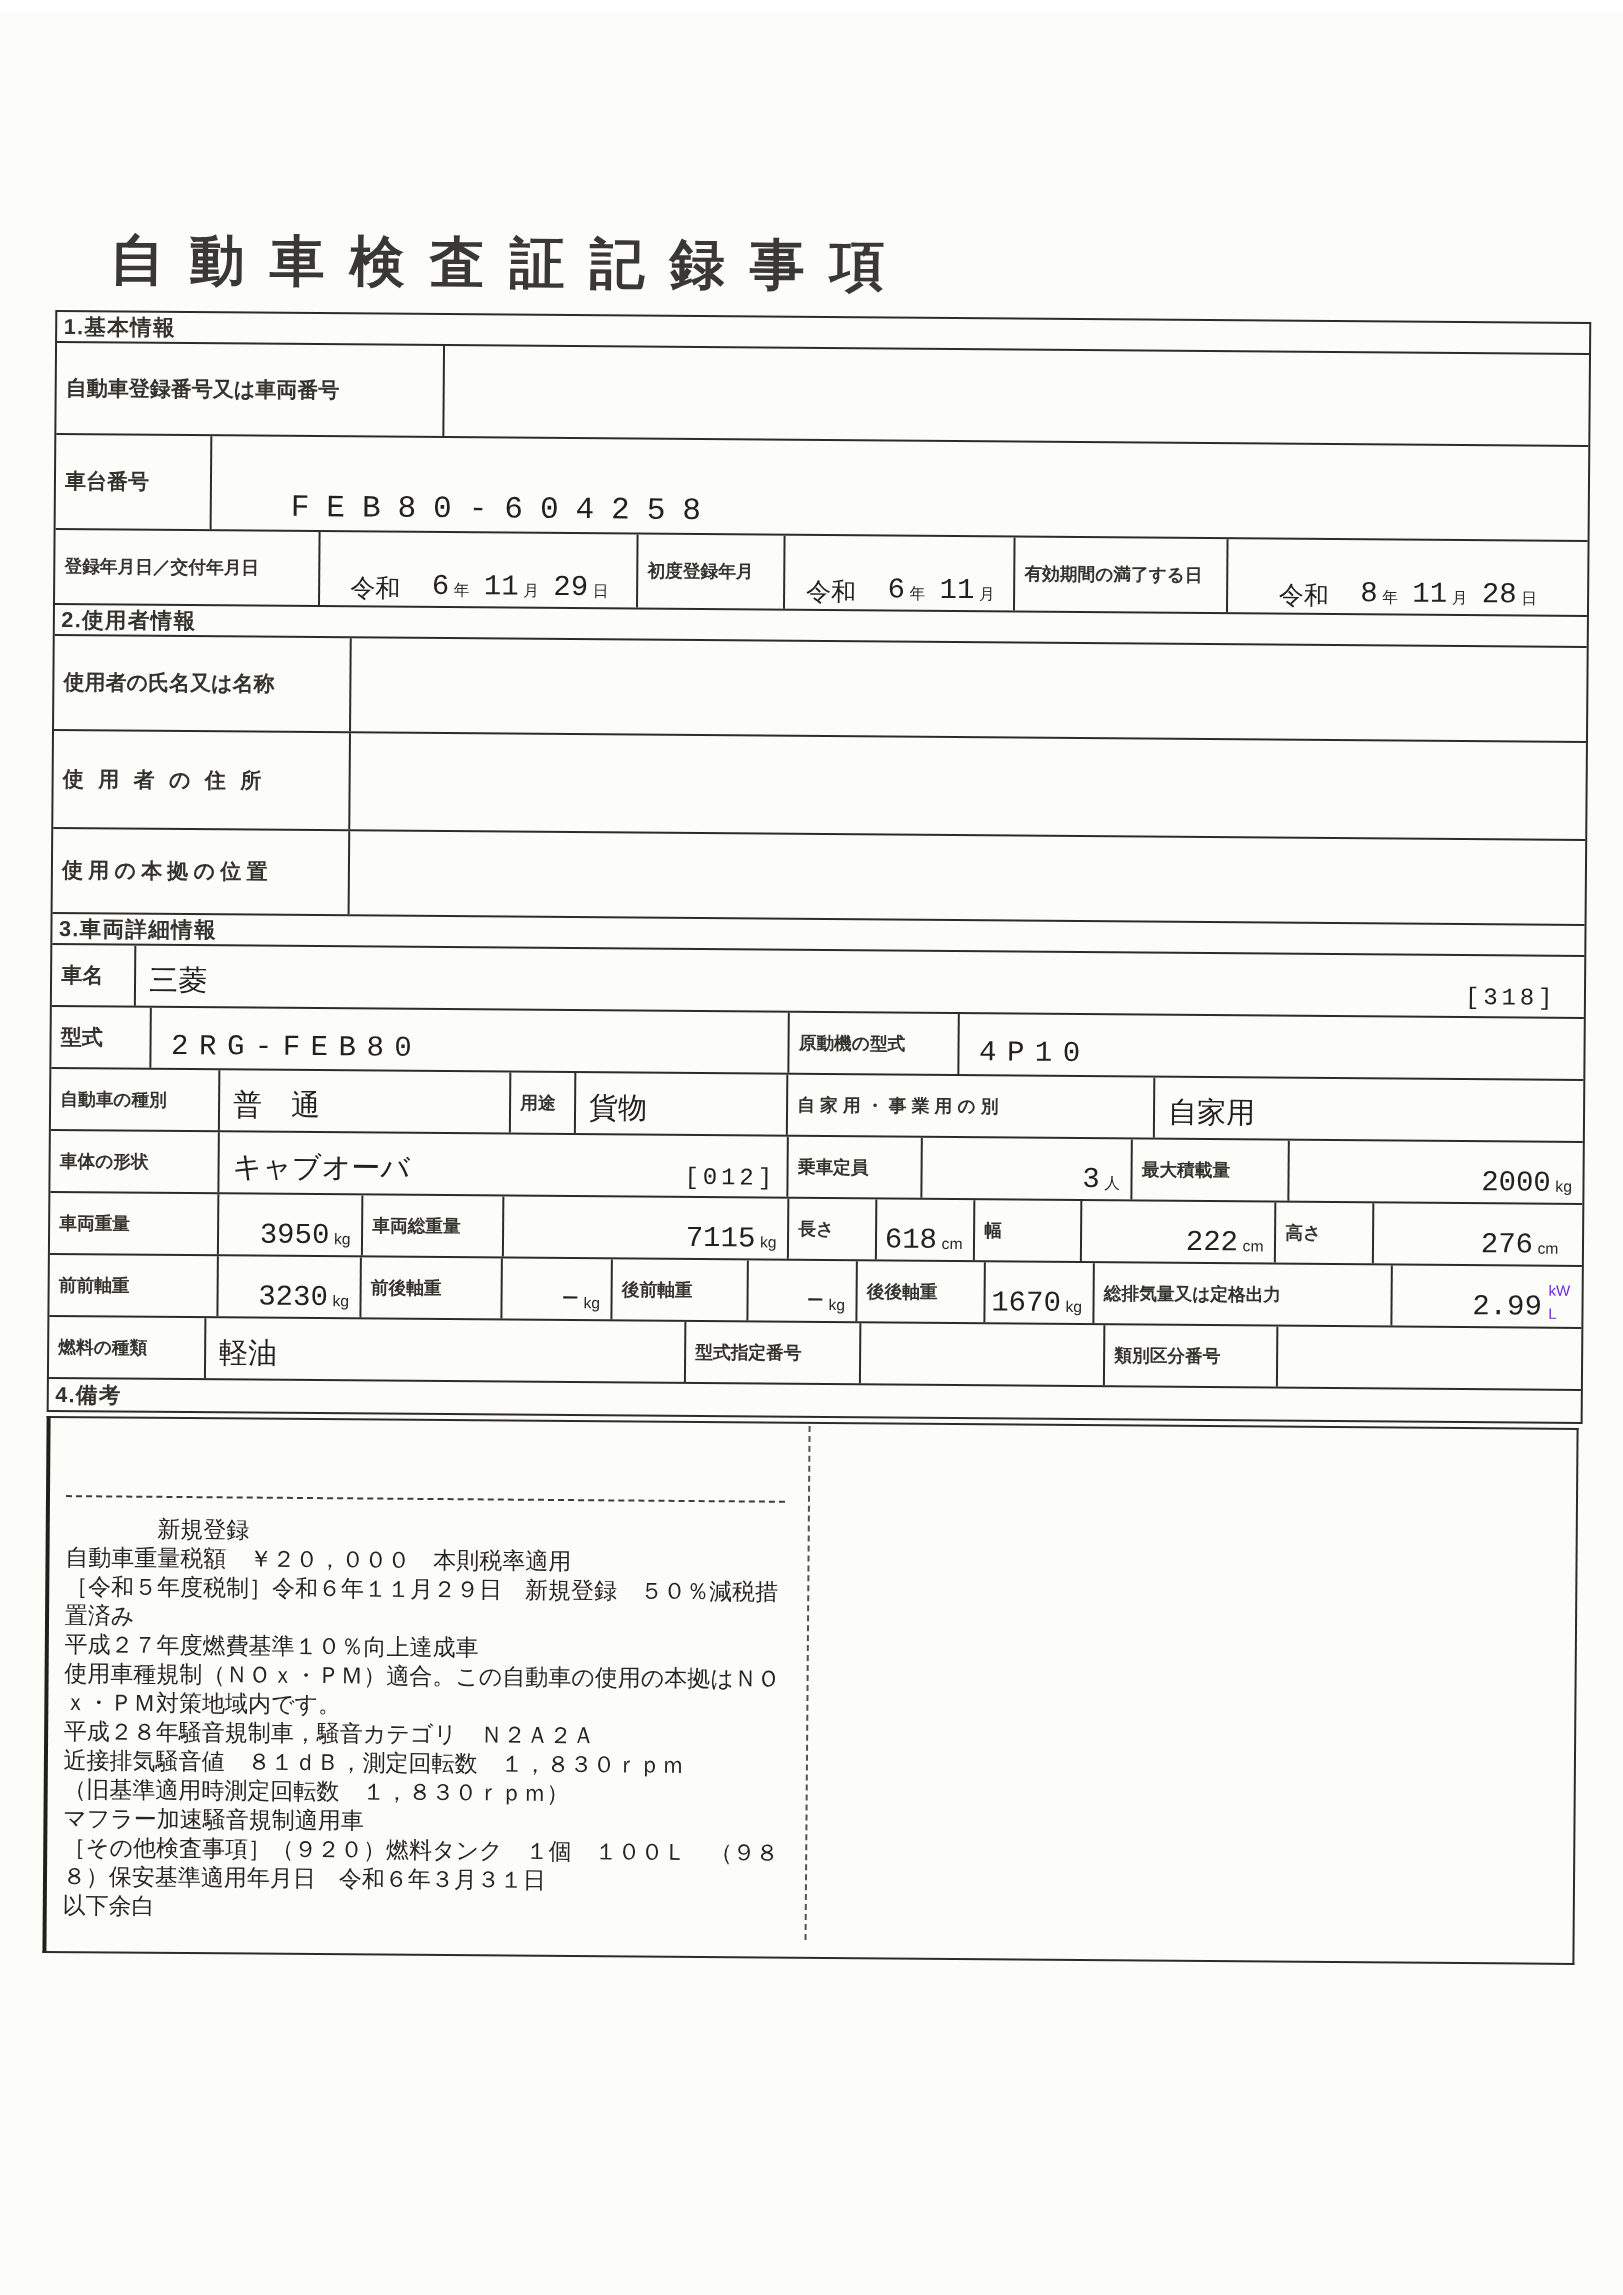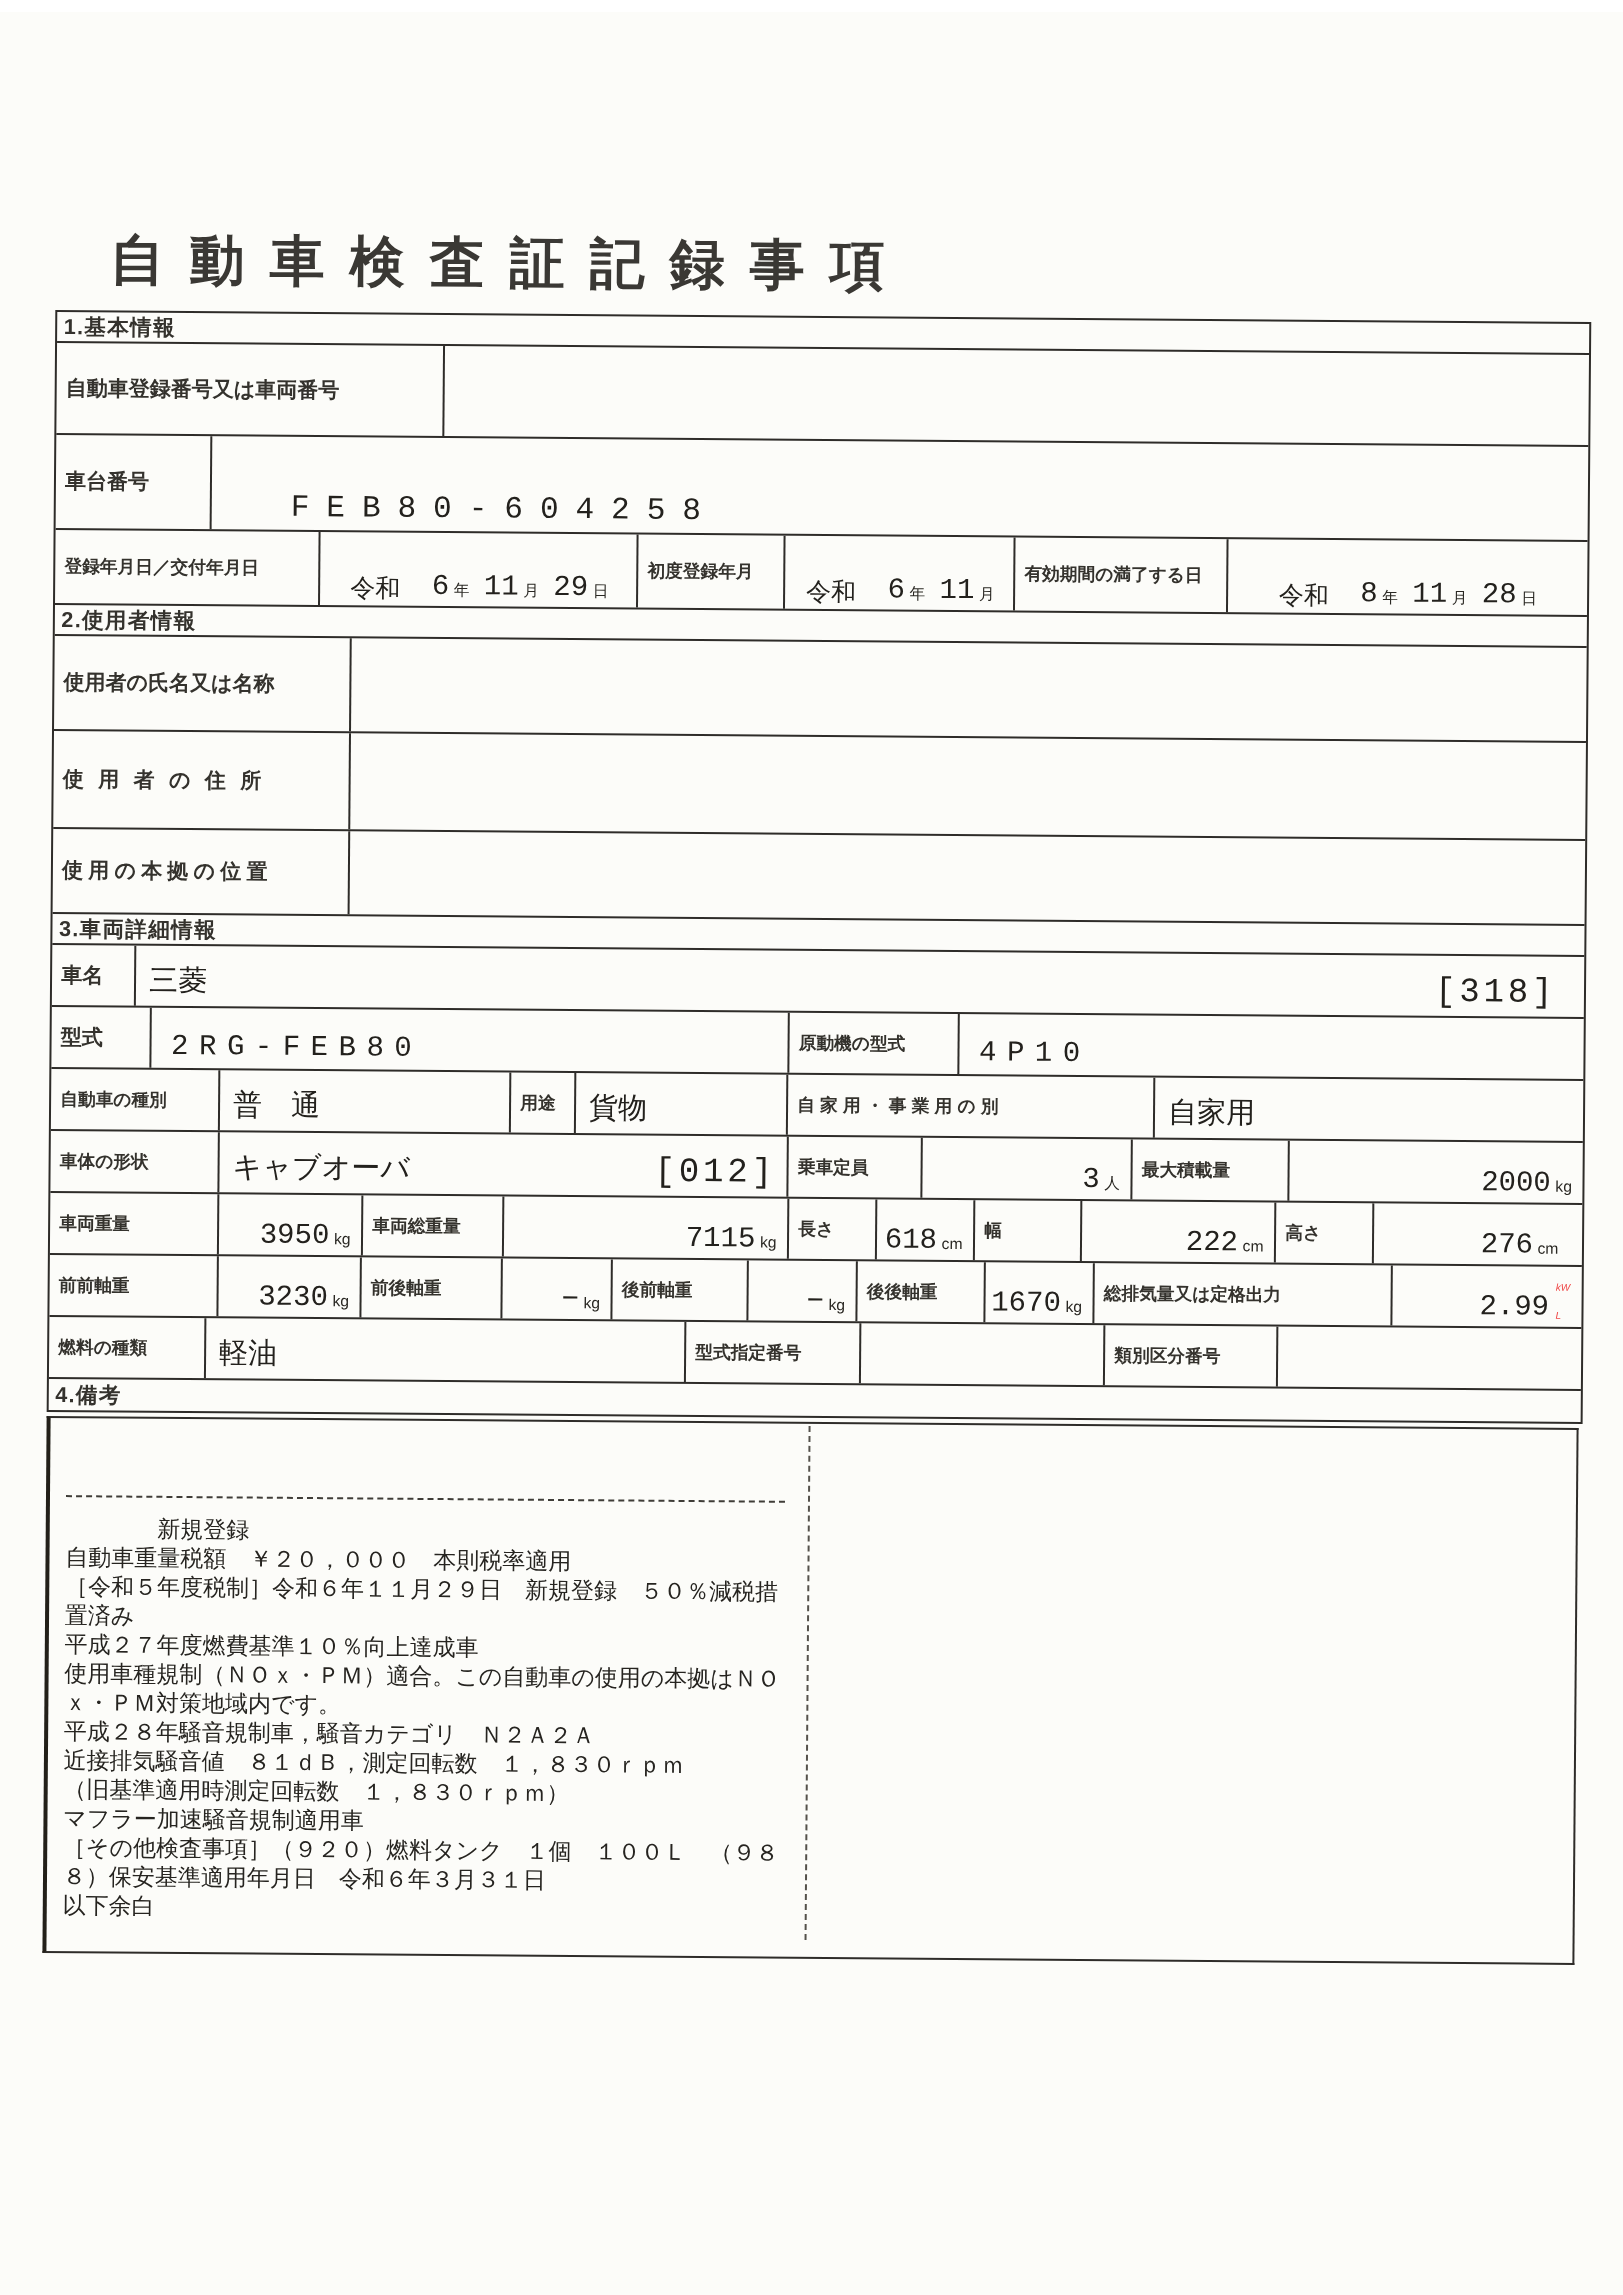--- a/index.html
+++ b/index.html
@@ -30,30 +30,30 @@
   .l.small{font-size:17.7px;}
   .v{align-items:flex-end;padding:3.9px 10.5px 5.2px 13px;font-size:29px;color:var(--ink);}
   .v.right{justify-content:flex-end;}
   .v.center{justify-content:center;}
   .v.between{justify-content:space-between;}
   .mono{font-family:"Liberation Mono","DejaVu Sans Mono",monospace;}
   .num{font-family:"Liberation Mono","DejaVu Sans Mono",monospace;font-size:29px;line-height:1;}
   .u{font-size:15.7px;line-height:1;margin:0 0 3.3px 4.6px;color:#2a2823;}
   .era{font-size:25px;line-height:1.05;margin-right:17px;}
   .dseg{display:flex;align-items:flex-end;margin-left:14.4px;}
-  .code{font-family:"Liberation Mono","DejaVu Sans Mono",monospace;font-size:34px;letter-spacing:3.9px;}
+  .code{font-family:"Liberation Mono","DejaVu Sans Mono",monospace;font-size:24px;letter-spacing:3.9px;}
   .h140{height:92px;}.h145{height:95px;}.h115{height:75px;}
   .h150{height:98px;}.h130{height:85px;}.h95{height:62px;}
   .ls8{letter-spacing:5.2px;}
   .ls22{letter-spacing:14.4px;}
   .chassis{letter-spacing:17px;font-size:31px;padding-left:79px;}
   .modelv{letter-spacing:10.5px;padding-left:19.6px;}
   .unit-stack{display:flex;flex-direction:column;align-items:flex-start;justify-content:space-between;
               height:38px;margin:0 0 1.3px 6.5px;}
-  .unit-stack span{font-size:10px;line-height:1;color:#ef4444;font-style:italic;}
+  .unit-stack span{font-size:15px;line-height:1;color:#6d28d9;}
   .remarks{position:relative;width:1532px;height:537px;margin-top:3.9px;
            border:2.6px solid var(--line);border-left:4.6px solid #232019;box-sizing:border-box;}
   .remarks-vline{position:absolute;left:758px;top:2.6px;bottom:17px;width:0;
                  border-left:2px dashed #55524c;}
   .remarks-text{box-sizing:border-box;width:743px;padding:77px 6.5px 0 15.7px;}
   .dash-rule{width:719px;height:0;border-top:2.6px dashed #3f3d38;margin-bottom:17px;}
   .rline{font-size:23px;line-height:29px;color:#262420;font-weight:500;white-space:pre-wrap;}
 </style>
 </head>
 <body>

